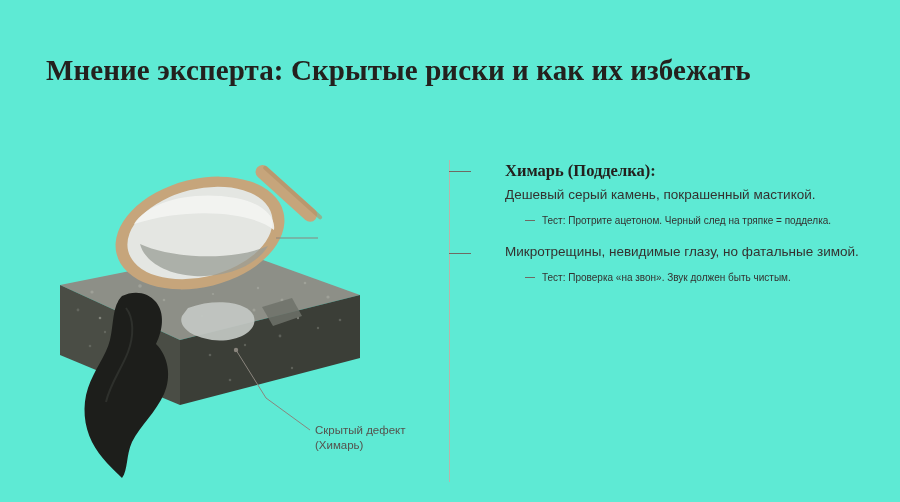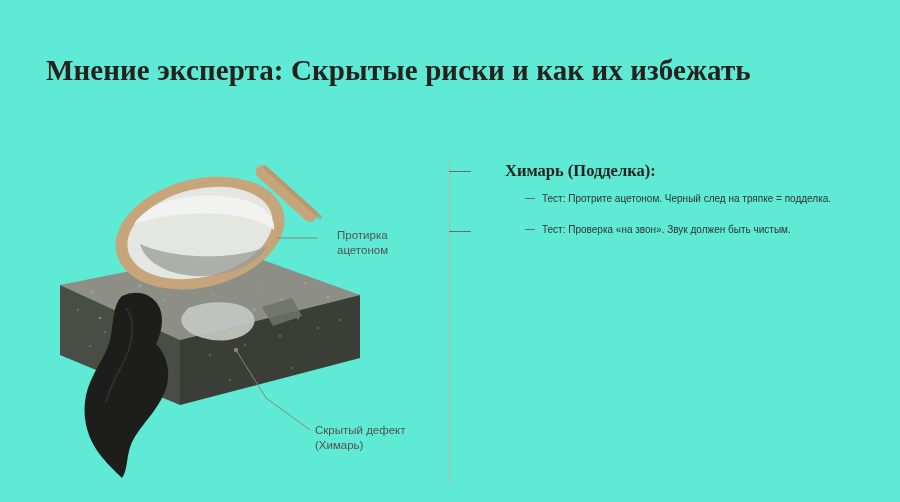--- a/index.html
+++ b/index.html
@@ -211,45 +211,43 @@
         <path d="M110,104 C140,118 200,122 238,106 C226,126 196,138 164,136 C134,134 114,120 110,104 Z" fill="#9a9d96" opacity="0.75"></path>
       </g>
 
       <g stroke="#8a857d" stroke-width="1" fill="none">
         <path d="M246,98 L288,98"></path>
         <path d="M206,210 L236,258 L280,290"></path>
       </g>
       <circle cx="206" cy="210" r="2.2" fill="#8a857d"></circle>
     </svg>
 
-    <div class="callout-label callout-acetone">
-      <span style="white-space: pre-line;">Протирка
-ацетоном</span>
-    </div>
     <div class="callout-label callout-defect">
       <span style="white-space: pre-line;">Скрытый дефект
 (Химарь)</span>
     </div>
   </div>
 
   <div class="v-divider"></div>
 
   <div class="content">
 
     <div class="block">
       <span class="tick"></span>
       <p class="block-title">Химарь (Подделка):</p>
+      <p class="block-desc">Дешевый серый камень, покрашенный мастикой.</p>
       <div class="sub">
         <span class="dash"></span>
         <p class="sub-text">Тест: Протрите ацетоном. Черный след на тряпке = подделка.</p>
       </div>
     </div>
 
     <div class="block">
       <span class="tick"></span>
+      <p class="block-desc">Микротрещины, невидимые глазу, но фатальные зимой.</p>
       <div class="sub">
         <span class="dash"></span>
         <p class="sub-text">Тест: Проверка «на звон». Звук должен быть чистым.</p>
       </div>
     </div>
 
 
   </div>
 </div>
 

